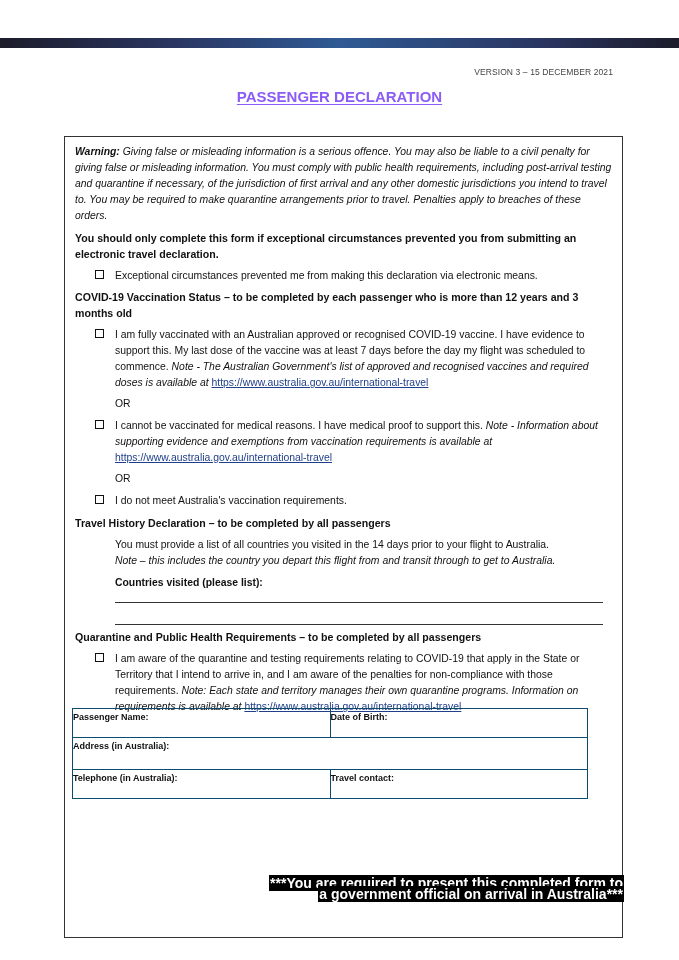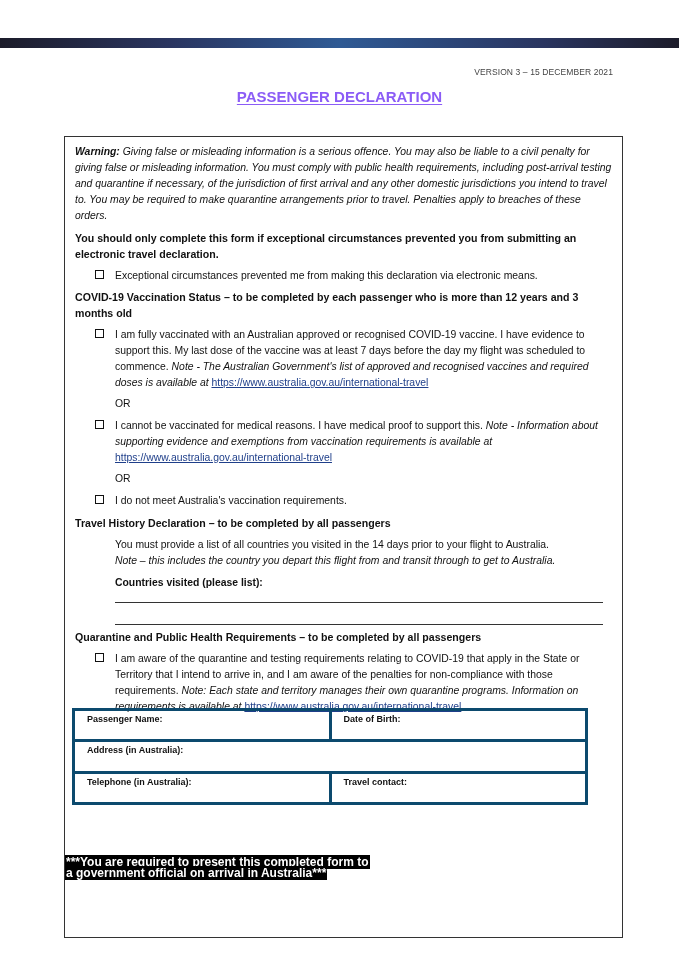--- a/index.html
+++ b/index.html
@@ -12,23 +12,23 @@
   .inner { position:absolute; left:10px; top:7px; width:540px; font-size:10.4px; line-height:16px; }
   p { margin:0; }
   .warn { font-style:italic; }
   .bold { font-weight:bold; }
   .item { position:relative; padding-left:40px; }
   .cb { position:absolute; left:20px; top:2px; width:7px; height:7px; border:1.5px solid #111; }
   .sub { padding-left:40px; }
   a.link { color:#1f3f8a; text-decoration:underline; }
   .line { margin-left:40px; width:488px; border-bottom:1px solid #333; height:1px; }
   table.form { position:absolute; left:7px; top:571px; width:516px; border-collapse:collapse; font-family:"Liberation Sans", sans-serif; font-size:9px; }
-  table.form td { border:3px solid #0c4a6e; vertical-align:top; padding:3px 12px; height:22px; }
+  table.form td { border:1px solid #0c4a6e; vertical-align:top; padding:3px 0; height:22px; }
   table.form td b { font-weight:bold; }
-  .notice { position:absolute; left:0; width:559px; top:720px; text-align:left; font-size:12px; line-height:11px; }
+  .notice { position:absolute; left:0; width:559px; top:741px; text-align:right; font-size:14px; line-height:11px; }
   .notice span { background:#000; color:#fff; font-weight:bold; padding:0 1px; }
 </style>
 </head>
 <body>
 
 <div class="topbar"></div>
 <div class="version">VERSION 3 – 15 DECEMBER 2021</div>
 <div class="title">PASSENGER DECLARATION</div>
 
 <div class="box">

